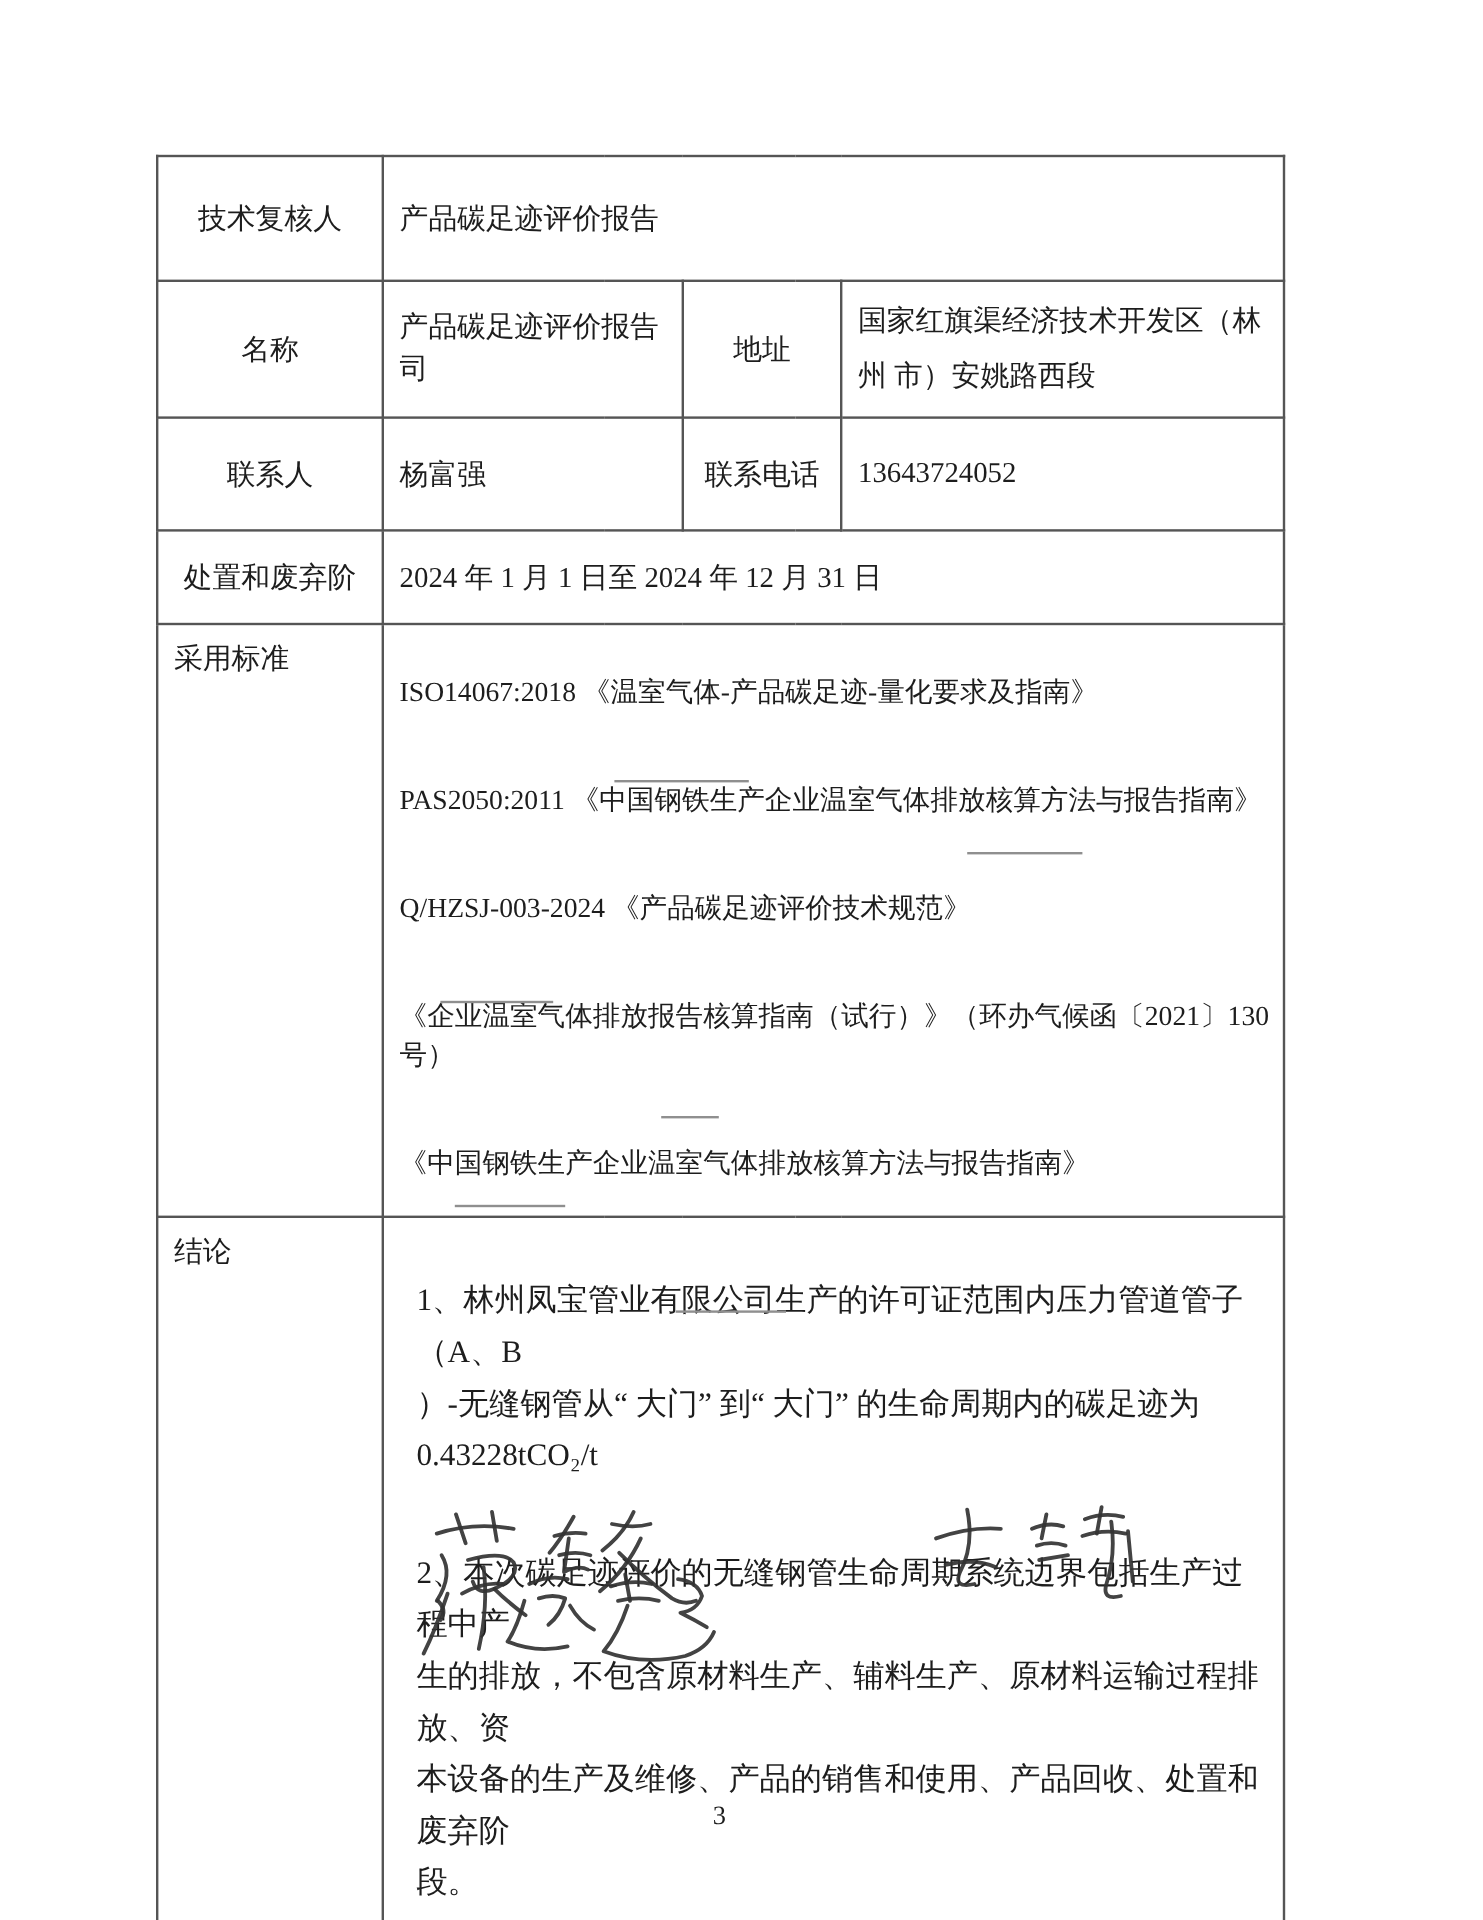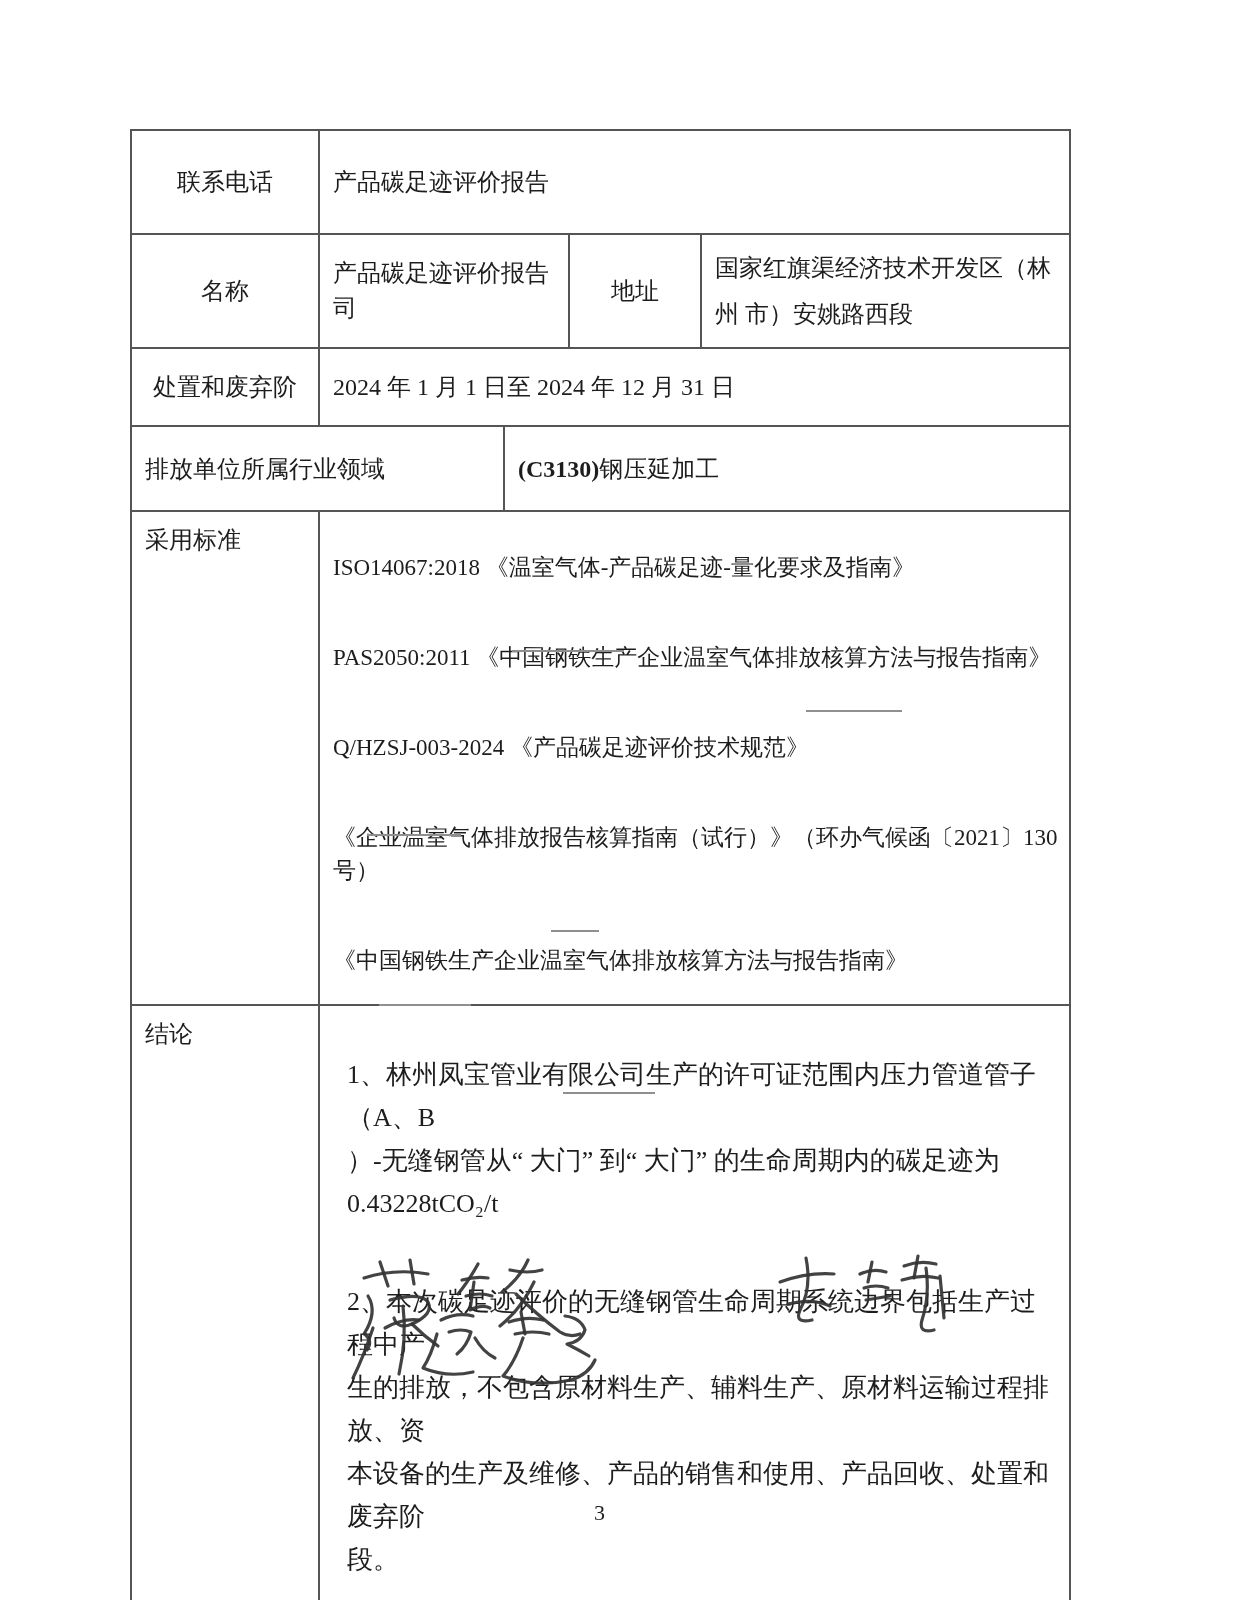--- a/index.html
+++ b/index.html
@@ -54,43 +54,45 @@
       <col style="width:188px">
         <col style="width:185px">
         <col style="width:65px">
       <col style="width:94px">
         <col style="width:38px">
         <col style="width:369px">
     </colgroup>
 
     <tbody>
         <tr style="height:104px">
-      <td class="lbl">联系电话</td>
+      <td class="lbl">技术复核人</td>
       <td class="val" colspan="5">产品碳足迹评价报告</td>
     </tr>
 
     <tr style="height:114px">
       <td class="lbl">名称</td>
       <td class="val company-val" colspan="2">产品碳足迹评价报告
 司</td>
       <td class="lbl" colspan="2">地址</td>
       <td class="val address-val">国家红旗渠经济技术开发区（林
 州 市）安姚路西段</td>
     </tr>
 
+    <tr style="height:94px">
+      <td class="lbl">联系人</td>
+      <td class="val" colspan="2">杨富强</td>
+      <td class="lbl" colspan="2">联系电话</td>
+      <td class="val">13643724052</td>
+    </tr>
 
     <tr style="height:78px">
       <td class="lbl">处置和废弃阶</td>
       <td class="val" colspan="5">2024 年 1 月 1 日至 2024 年 12 月 31 日</td>
     </tr>
 
-    <tr style="height:85px">
-      <td class="lbl-left" colspan="2">排放单位所属行业领域</td>
-      <td class="val" colspan="4"><span class="bold">(C3130)</span><span>钢压延加工</span></td>
-    </tr>
 
     <tr style="height:321px">
       <td class="lbl-left v-top pt12">采用标准</td>
       <td class="val v-top pt12" colspan="5">
         <div class="std-item">ISO14067:2018 《温室气体-产品碳足迹-量化要求及指南》</div>
         <div class="std-item">PAS2050:2011 《中国钢铁生产企业温室气体排放核算方法与报告指南》</div>
         <div class="std-item">Q/HZSJ-003-2024 《产品碳足迹评价技术规范》</div>
         <div class="std-item">《企业温室气体排放报告核算指南（试行）》（环办气候函〔2021〕130
 号）</div>
         <div class="std-item">《中国钢铁生产企业温室气体排放核算方法与报告指南》</div>

